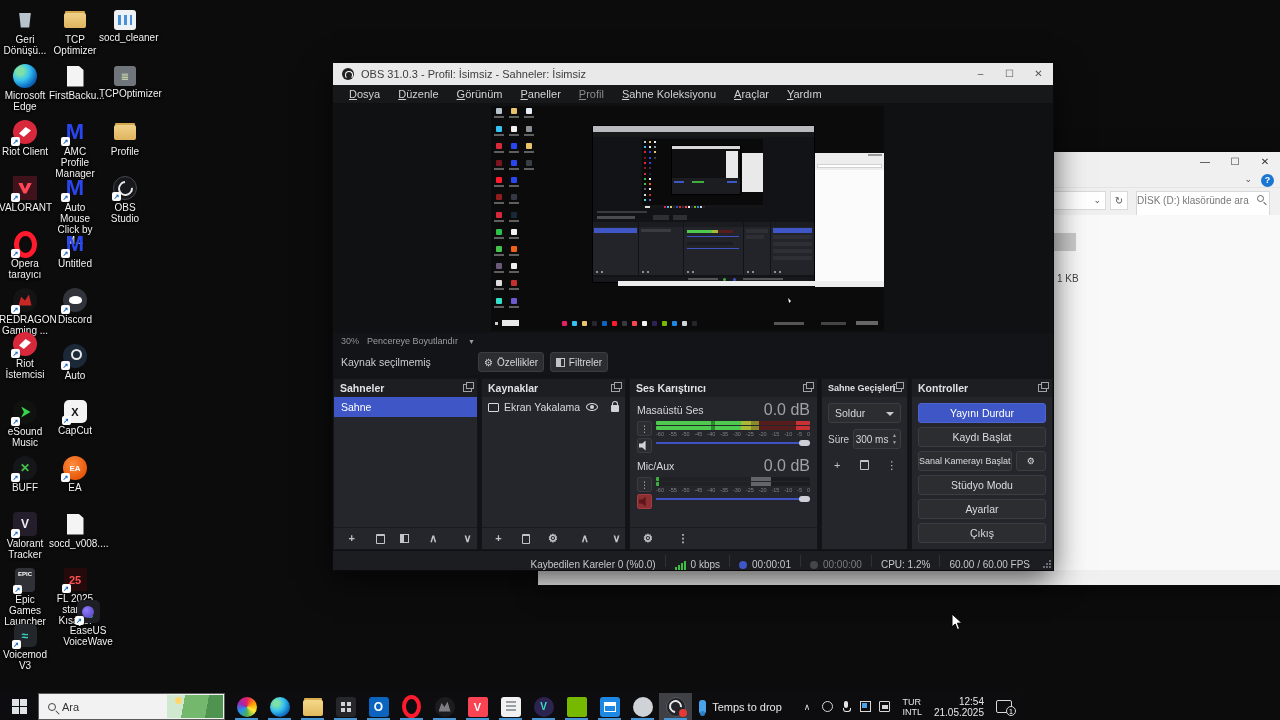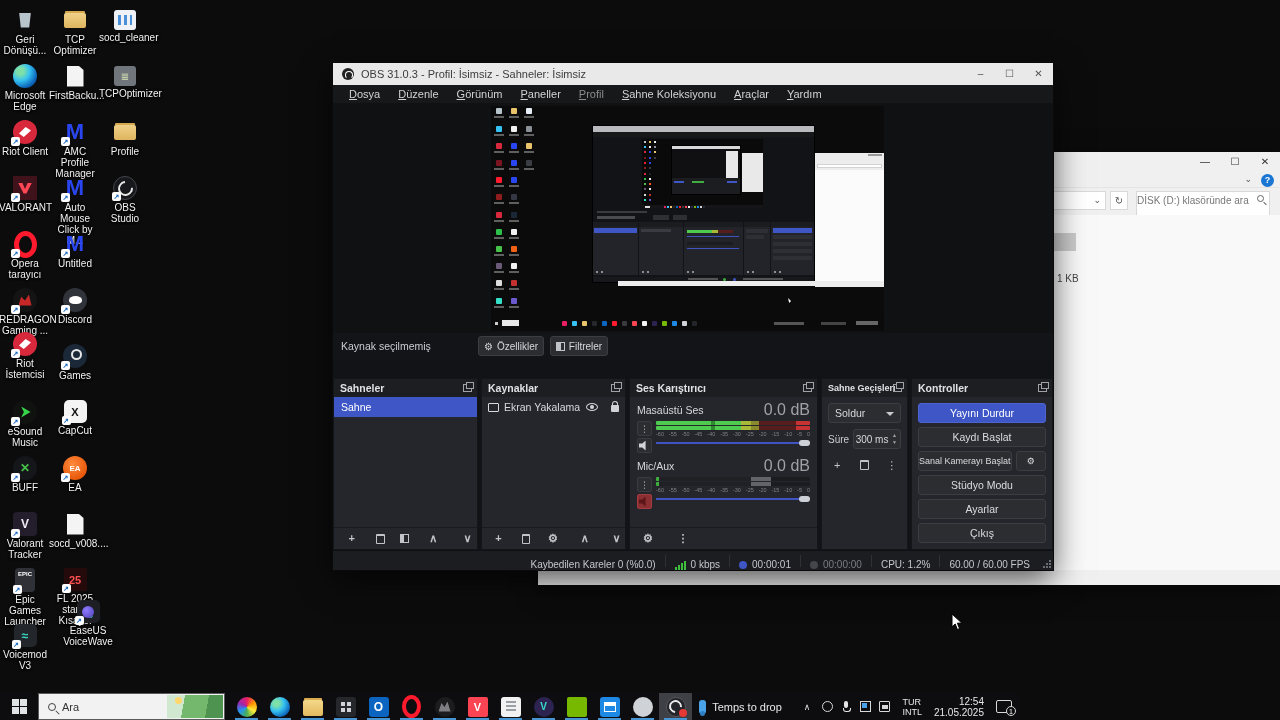--- a/index.html
+++ b/index.html
@@ -334,21 +334,21 @@
     <div class="dicon" style="left: 49px; top: 288px;">
       <div class="ic t-discord">
         <span class="badge">↗</span>
       </div>
       <div class="lbl">Discord</div>
     </div>
     <div class="dicon" style="left: 49px; top: 344px;">
       <div class="ic t-steam">
         <span class="badge">↗</span>
       </div>
-      <div class="lbl">Games</div>
+      <div class="lbl">Auto</div>
     </div>
     <div class="dicon" style="left: 49px; top: 400px;">
       <div class="ic t-capcut">X<span class="badge">↗</span></div>
       <div class="lbl">CapCut</div>
     </div>
     <div class="dicon" style="left: 49px; top: 456px;">
       <div class="ic t-ea">EA<span class="badge">↗</span></div>
       <div class="lbl">EA</div>
     </div>
     <div class="dicon" style="left: 49px; top: 512px;">
@@ -624,20 +624,25 @@
         <div class="m-ic" style="left: 35px; top: 2px; width: 6px; height: 6px; background: rgb(232, 238, 245);"></div>
         <div class="m-lb" style="left: 33px; top: 10px; width: 10px;"></div>
         <div class="m-ic" style="left: 35px; top: 20px; width: 6px; height: 6px; background: rgb(138, 144, 150);"></div>
         <div class="m-lb" style="left: 33px; top: 28px; width: 10px;"></div>
         <div class="m-ic" style="left: 35px; top: 37px; width: 6px; height: 6px; background: rgb(232, 195, 106);"></div>
         <div class="m-lb" style="left: 33px; top: 45px; width: 10px;"></div>
         <div class="m-ic" style="left: 35px; top: 54px; width: 6px; height: 6px; background: rgb(58, 61, 68);"></div>
         <div class="m-lb" style="left: 33px; top: 62px; width: 10px;"></div>
       </div>
   </div>
+  <div class="scale-row">
+    <span class="z">30%</span>
+    <span class="f">Pencereye Boyutlandır</span>
+    <span class="car">▼</span>
+  </div>
   <div class="src-row">
     <span class="t">Kaynak seçilmemiş</span>
     <div class="btn b1">
         <span>⚙</span>
         <span>Özellikler</span>
       </div>
     <div class="btn b2">
         <span class="i-half"></span>
         <span>Filtreler</span>
       </div>

